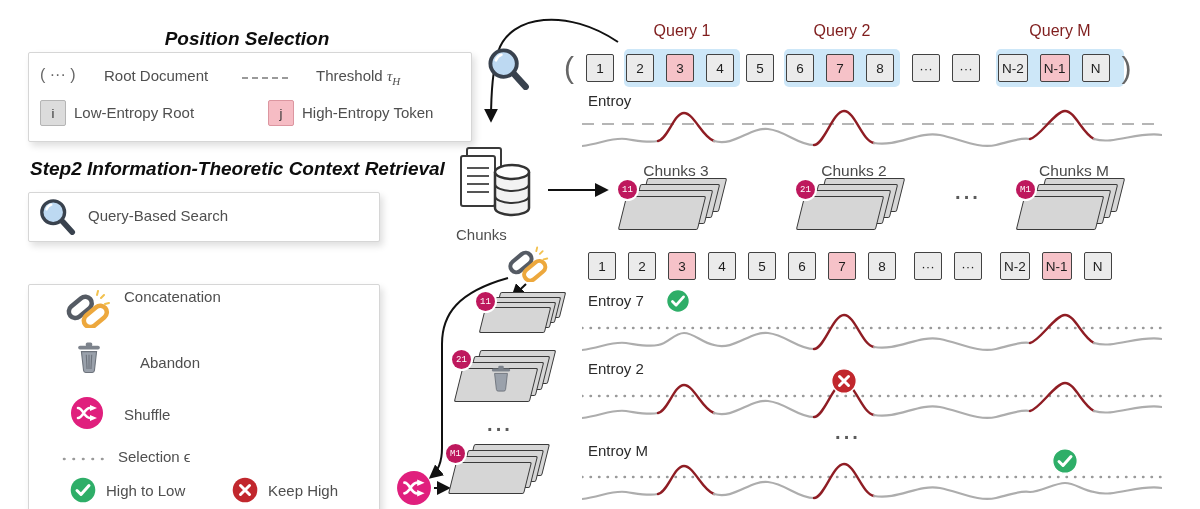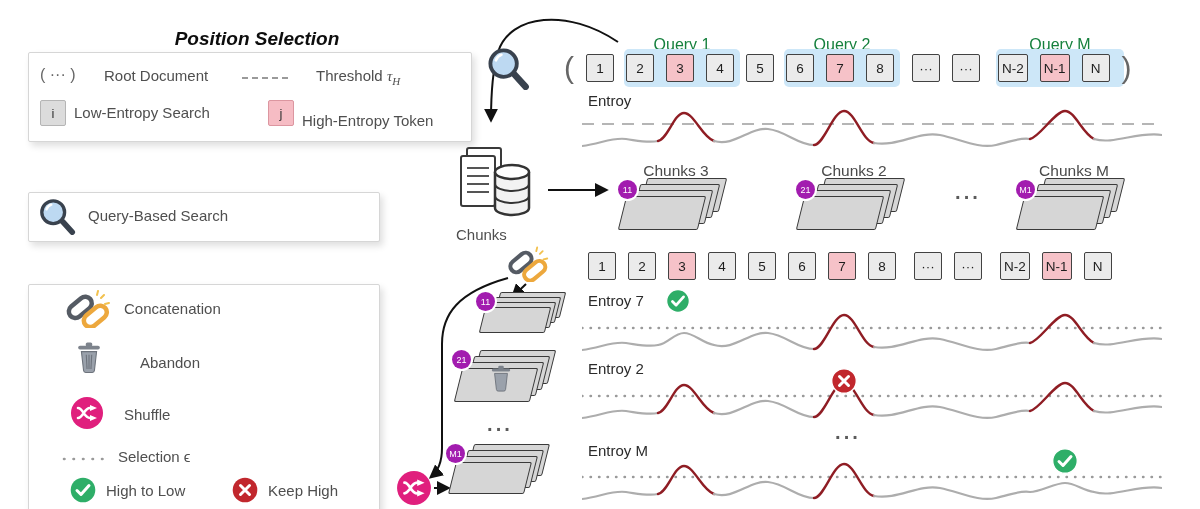--- a/index.html
+++ b/index.html
@@ -18,52 +18,53 @@
   .tokbox.gray{background:#dcdcdc;border:1px solid #b5b5b5;}
   .tokbox.pinkb{background:#f6bcc4;border:1px solid #dc96a0;}
   .row{position:absolute;display:flex;align-items:center;gap:12px;}
   .cell{display:inline-flex;align-items:center;justify-content:center;height:28px;min-width:28px;
         box-sizing:border-box;border:1.3px solid #424242;background:#ebebeb;font-size:13.5px;
         color:#1e1e1e;border-radius:2px;padding:0 3px;}
   .cell.pink{background:#f6c2c8;}
   .cell.mex{margin-left:6px;}
   .paren{font-size:30px;color:#666;font-weight:300;line-height:28px;}
   .hl{position:absolute;background:#cde7f8;border-radius:5px;height:38px;top:49px;}
-  .qlbl{position:absolute;top:22px;font-size:16px;color:#15803d;transform:translateX(-50%);white-space:nowrap;margin-top:14px;}
+  .qlbl{position:absolute;top:22px;font-size:16px;color:#7f1d1d;transform:translateX(-50%);white-space:nowrap;}
   .elbl{position:absolute;font-size:15px;color:#2b2b2b;white-space:nowrap;}
   .clbl{position:absolute;font-size:15.5px;color:#4a4a4a;transform:translateX(-50%);white-space:nowrap;}
   .dots{position:absolute;font-size:20px;font-weight:bold;color:#5a5a5a;transform:translateX(-50%);letter-spacing:2px;}
   .stack{position:absolute;}
   .page{position:absolute;background:#d6d6d6;border:1.6px solid #3a3a3a;border-radius:2px;
         transform:skewX(-14deg);box-sizing:border-box;}
-  .badge{position:absolute;background:#a21caf;color:#fff;border-radius:50%;width:19px;height:19px;
-         display:flex;align-items:center;justify-content:center;font-size:9px;box-shadow:0 0 0 2px #fff;z-index:5;}
+  .badge{position:absolute;background:#be185d;color:#fff;border-radius:50%;width:19px;height:19px;
+         display:flex;align-items:center;justify-content:center;font-size:9px;box-shadow:0 0 0 2px #fff;z-index:5;font-family:Liberation Mono, monospace;}
   .icon{position:absolute;line-height:0;}
   svg{display:block;}
 </style>
 </head>
 <body>
 
 <div class="canvas">
 
-  <div class="hd center" style="left:17px;top:28px;">Position Selection</div>
+  <div class="hd center" style="left:0;top:28px;padding-left:7px;">Position Selection</div>
 
   <div class="lgbox" style="left:28px;top:52px;width:442px;height:88px;"></div>
   <div class="sym" style="left:40px;top:66px;">( ··· )</div>
   <div class="lbl" style="left:104px;top:67px;">Root Document</div>
   <div class="dash" style="left:242px;top:77px;"></div>
   <div class="lbl" style="left:316px;top:67px;">
     <span>Threshold</span>
     <span style="font-family:'Liberation Serif',serif;font-style:italic;">τ</span><sub style="font-family:'Liberation Serif',serif;font-style:italic;font-size:11px;">H</sub>
   </div>
   <div class="tokbox gray" style="left:40px;top:100px;">i</div>
-  <div class="lbl" style="left:74px;top:104px;">Low-Entropy Search</div>
+  <div class="lbl" style="left:74px;top:104px;">Low-Entropy Root</div>
   <div class="tokbox pinkb" style="left:268px;top:100px;">j</div>
-  <div class="lbl" style="left:302px;top:104px;margin-top:8px;">High-Entropy Token</div>
-
+  <div class="lbl" style="left:302px;top:104px;">High-Entropy Token</div>
+
+  <div class="hd" style="left:30px;top:158px;">Step2 Information-Theoretic Context Retrieval</div>
   <div class="lgbox" style="left:28px;top:192px;width:350px;height:48px;"></div>
   <span class="icon" style="left:38px;top:197px;">
     <svg width="38" height="38" viewBox="0 0 40 40">
       <line x1="26" y1="26" x2="36" y2="37" stroke="#39424e" stroke-width="6" stroke-linecap="round"></line>
       <circle cx="16" cy="16" r="12" fill="#bdd9f2" stroke="#39424e" stroke-width="3.5"></circle>
       <path d="M9,13 a8,8 0 0 1 5,-5" stroke="#fff" stroke-width="2.5" fill="none" stroke-linecap="round"></path>
     </svg>
   </span>
   <div class="lbl" style="left:88px;top:207px;">Query-Based Search</div>
 
@@ -73,21 +74,21 @@
     <svg width="48" height="38" viewBox="0 0 48 38">
       <g transform="rotate(-40 16 17)">
           <rect x="3" y="11" width="26" height="13" rx="6.5" fill="none" stroke="#555b64" stroke-width="4.5"></rect>
         </g>
       <g transform="rotate(-40 31 26)">
           <rect x="18" y="20" width="26" height="13" rx="6.5" fill="none" stroke="#eda83d" stroke-width="4.5"></rect>
         </g>
       <path d="M37,8 l3,-3 M41,14 l4,-1 M33,5 l1,-4" stroke="#f2c14e" stroke-width="2" stroke-linecap="round" fill="none"></path>
     </svg>
   </span>
-  <div class="lbl" style="left:124px;top:300px;">Concatenation</div>
+  <div class="lbl" style="left:124px;top:288px;">Concatenation</div>
 
   <span class="icon" style="left:76px;top:340px;">
     <svg width="26" height="34" viewBox="0 0 24 30">
       <rect x="9" y="1.5" width="6" height="4" rx="1.5" fill="#7d838c"></rect>
       <rect x="2" y="4.5" width="20" height="3.5" rx="1.7" fill="#7d838c"></rect>
       <path d="M5,10 L7,27.5 a2,2 0 0 0 2,1.8 h6 a2,2 0 0 0 2,-1.8 L19,10 z" fill="#9aa1ab" stroke="#6d737c" stroke-width="1"></path>
       <line x1="9.5" y1="13" x2="10.2" y2="26" stroke="#6d737c"></line>
       <line x1="12" y1="13" x2="12" y2="26" stroke="#6d737c"></line>
       <line x1="14.5" y1="13" x2="13.8" y2="26" stroke="#6d737c"></line>
     </svg>

